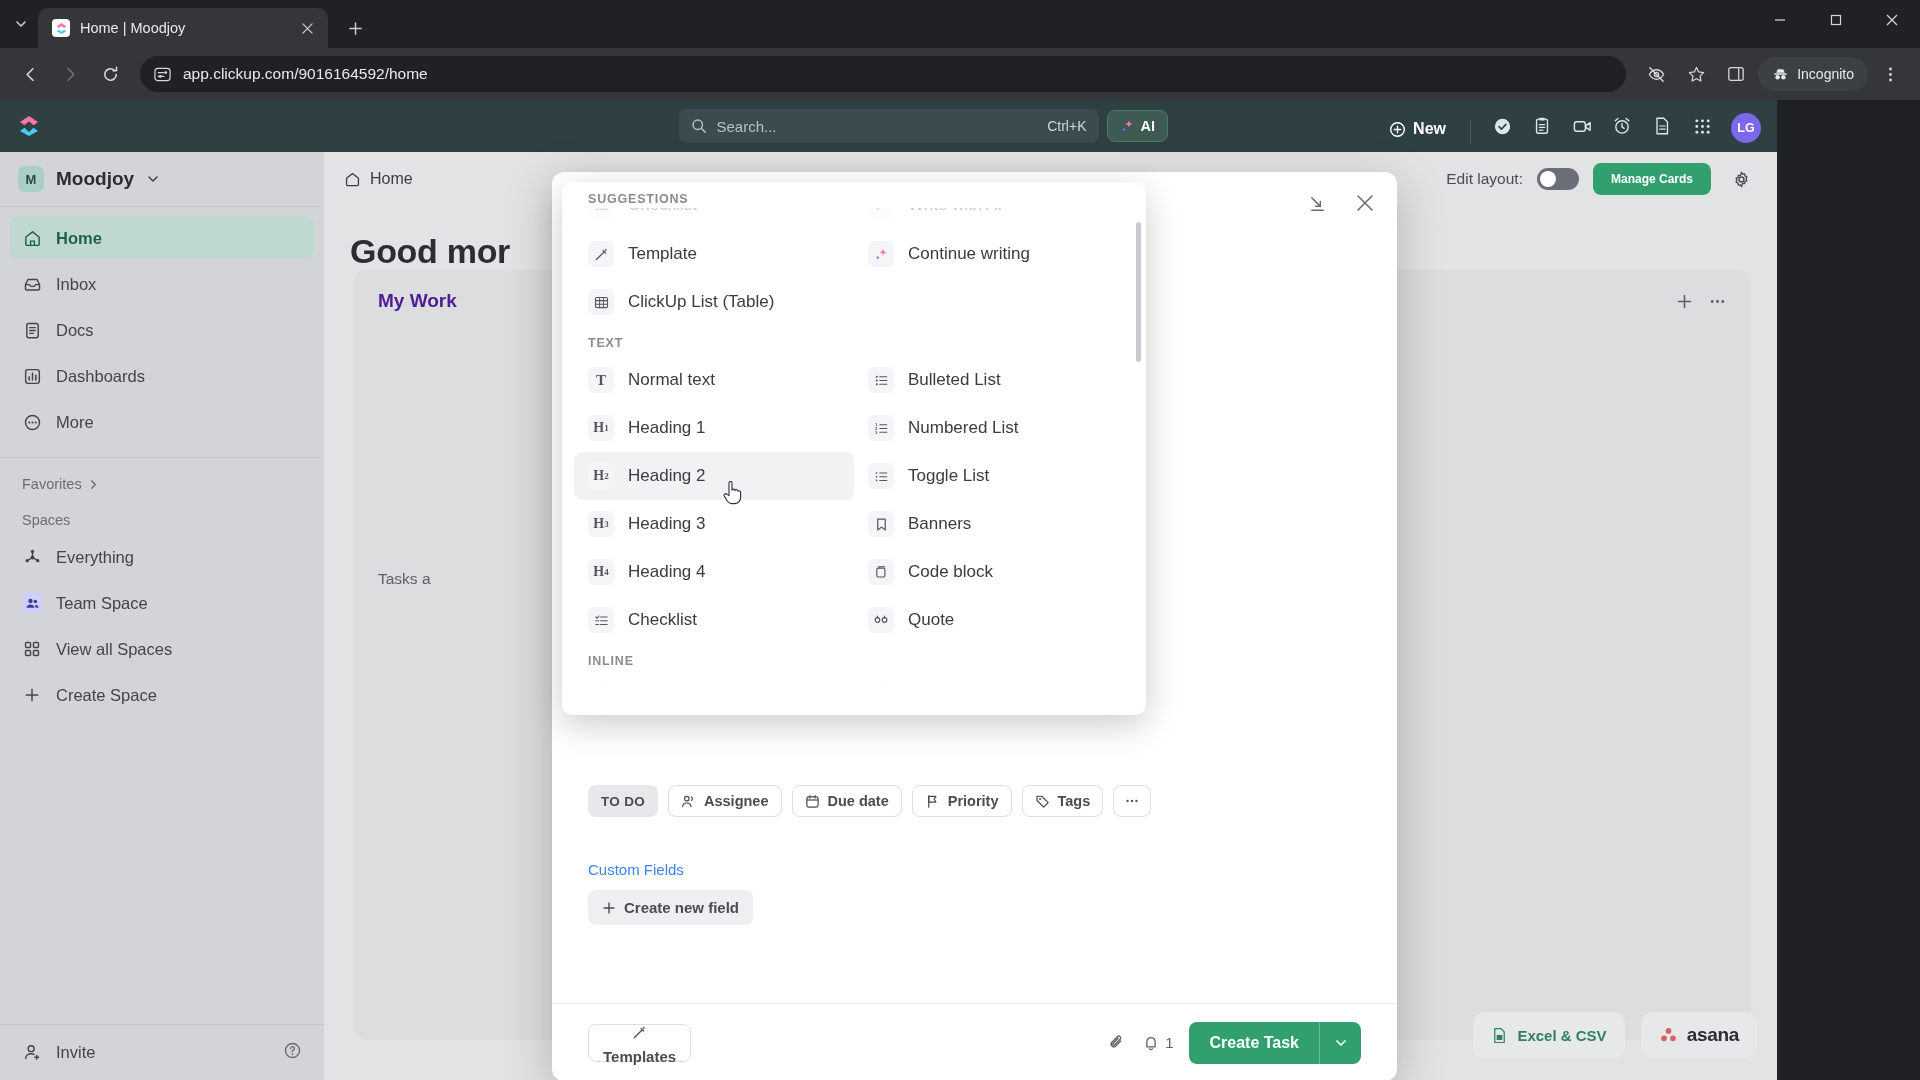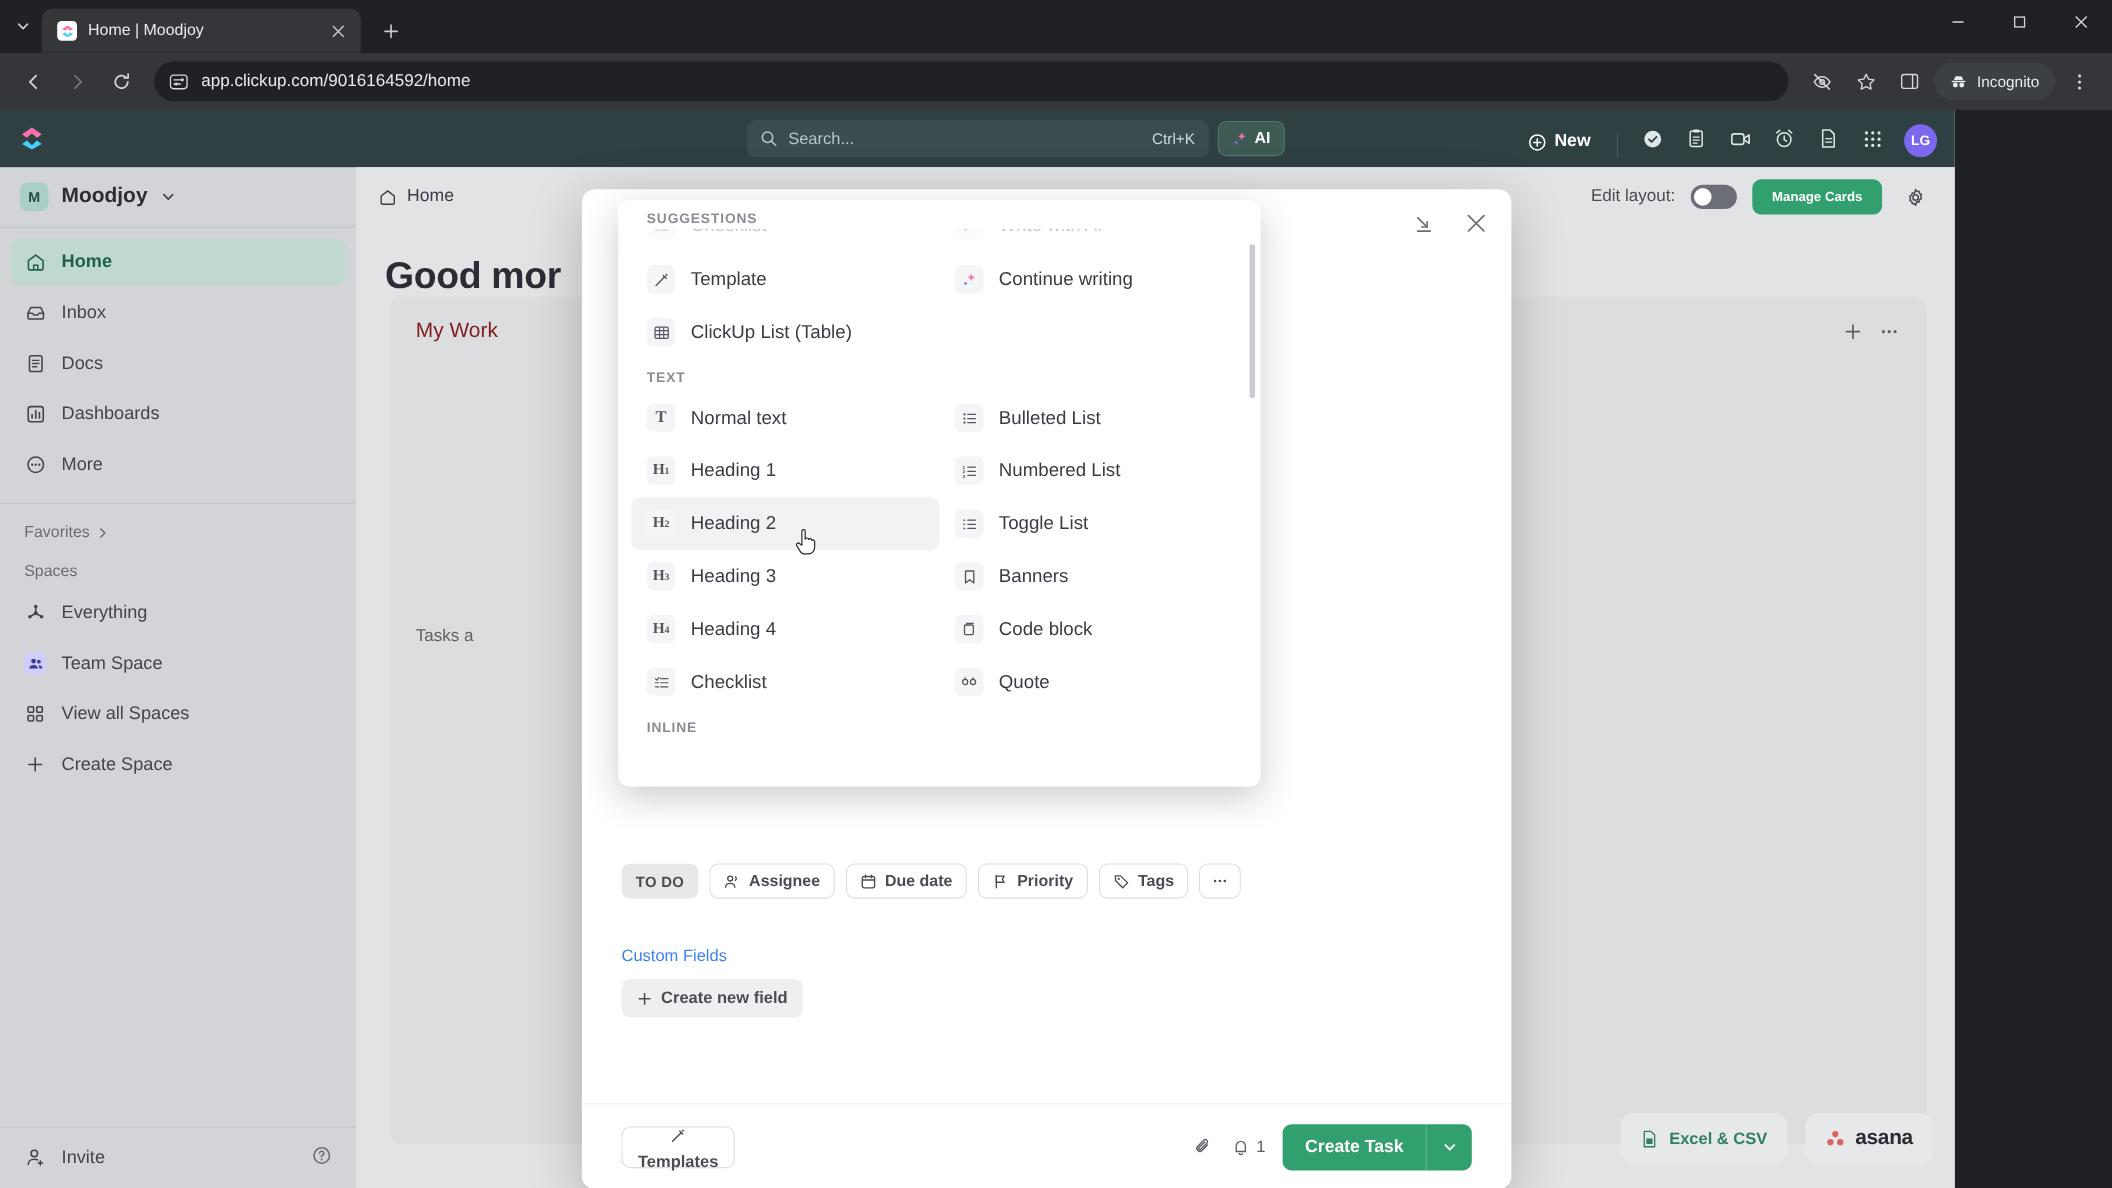--- a/index.html
+++ b/index.html
@@ -138,21 +138,21 @@
   }
   .gear { width:32px;height:32px;display:flex;align-items:center;justify-content:center;color:#4a4b53; }
 
   .greeting { font-size: 34px; font-weight:700; color:#2b2c34; padding: 26px 0 0 26px; letter-spacing:-0.3px; }
 
   .card {
     position:absolute; left: 30px; top: 118px; right: 26px; bottom: 40px;
     background:#dcdddf; border-radius: 12px; padding: 20px 24px;
   }
   .card-head { display:flex; align-items:center; }
-  .card-title { font-size:19px; font-weight:400; color:#7f1d1d; }
+  .card-title { font-size:19px; font-weight:700; color:#4c1d95; }
   .card-head-right { margin-left:auto; display:flex; align-items:center; gap:14px; color:#5e6068; }
 
   .empty {
     position:absolute; left:0; right:0; top: 46%; transform: translateY(-50%);
     display:flex; flex-direction:column; align-items:center; gap: 18px;
   }
   .empty-ico {
     width:64px;height:64px;border-radius:16px;background:#d3d4d7;
     display:flex;align-items:center;justify-content:center;color:#9b9da4;
   }
@@ -166,21 +166,21 @@
   .badges { position:absolute; right: 20px; bottom: 22px; display:flex; gap: 16px; }
   .badge {
     background:#e7e8ea; border-radius:12px; padding: 12px 18px;
     display:flex; align-items:center; gap:9px; font-size:15px; font-weight:700;
   }
   .badge.excel { color:#2f7f63; }
   .badge.asana { color:#2b2c34; }
 
   
   .modal {
-    position:absolute; left: 529px; top: 172px; width: 845px; height: 909px;
+    position:absolute; left: 552px; top: 172px; width: 845px; height: 909px;
     background:#fff; border-radius: 12px; box-shadow: 0 12px 48px rgba(0,0,0,.22);
     display:flex; flex-direction:column; overflow:hidden;
   }
   .modal-head { height: 62px; display:flex; align-items:center; justify-content:flex-end; padding: 0 18px; gap: 20px; }
   .modal-ico { width:28px;height:28px;display:flex;align-items:center;justify-content:center;color:#6b6d76; }
   .modal-body { flex:1 1 auto; padding: 0 36px; position:relative; }
 
   .cmd-line { display:flex; align-items:baseline; gap:9px; margin-top: 442px; }
   .cmd-slash { color:#3a3b43; font-size:18px; }
   .cmd-ph { color:#a8aab1; font-size:18px; }

